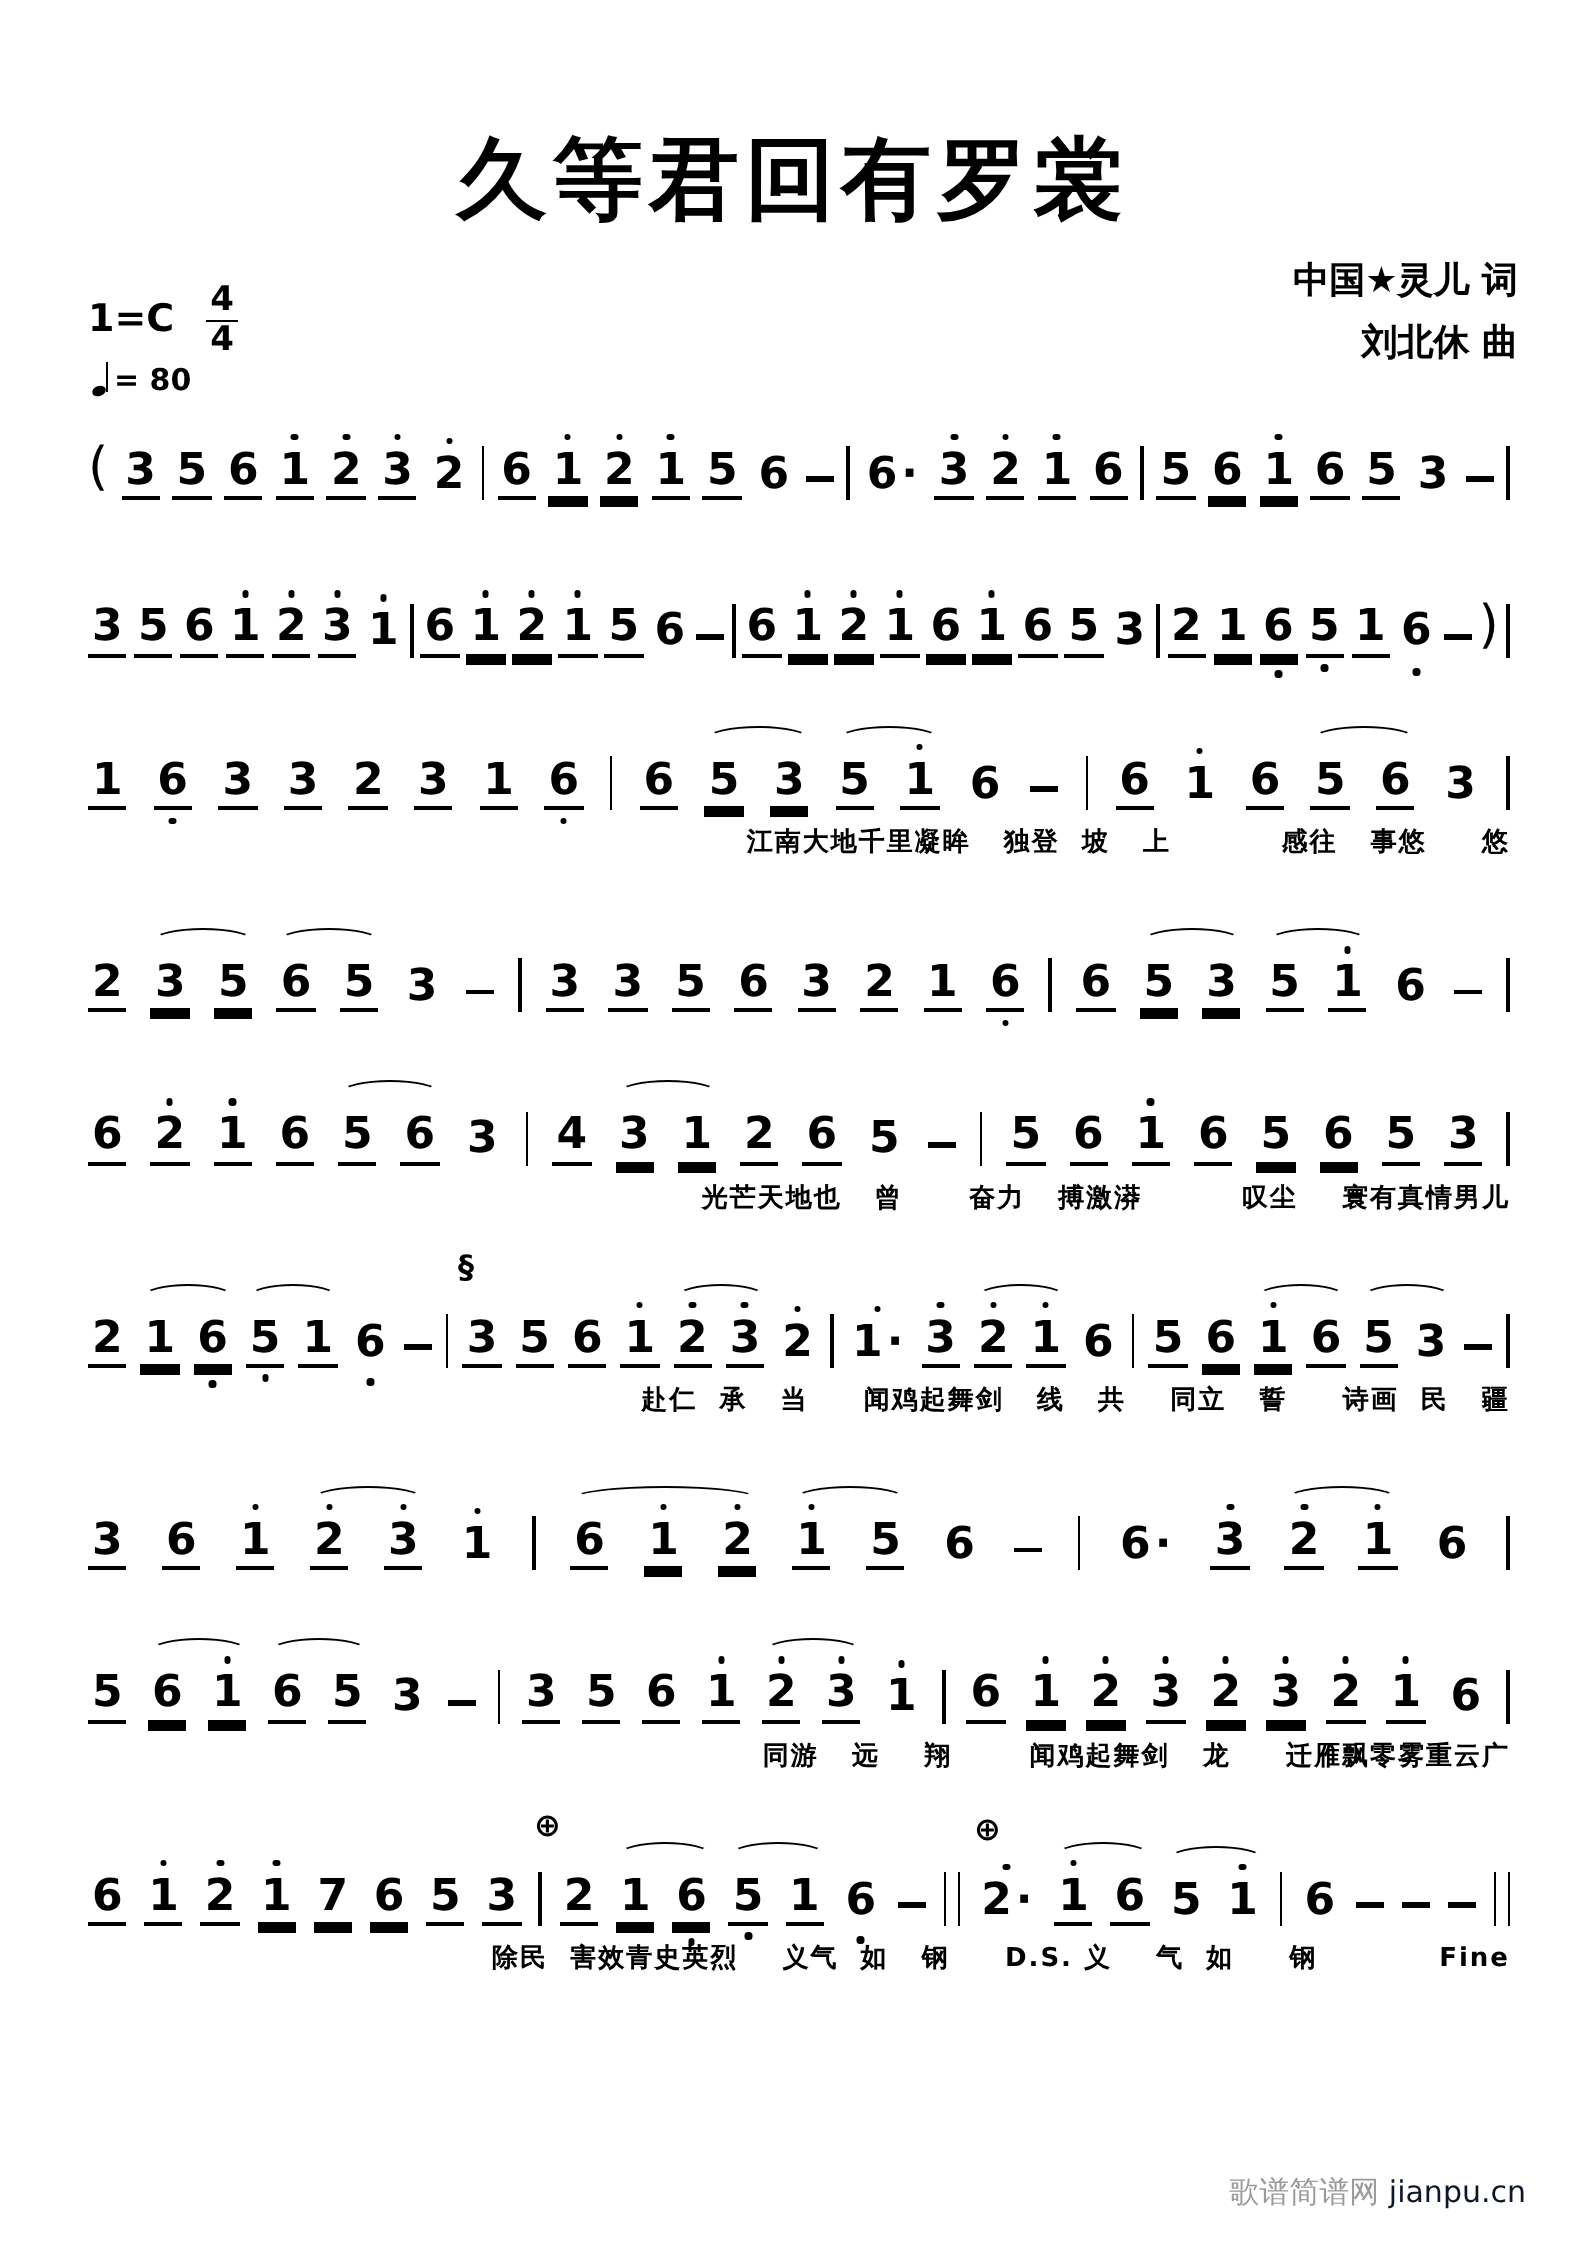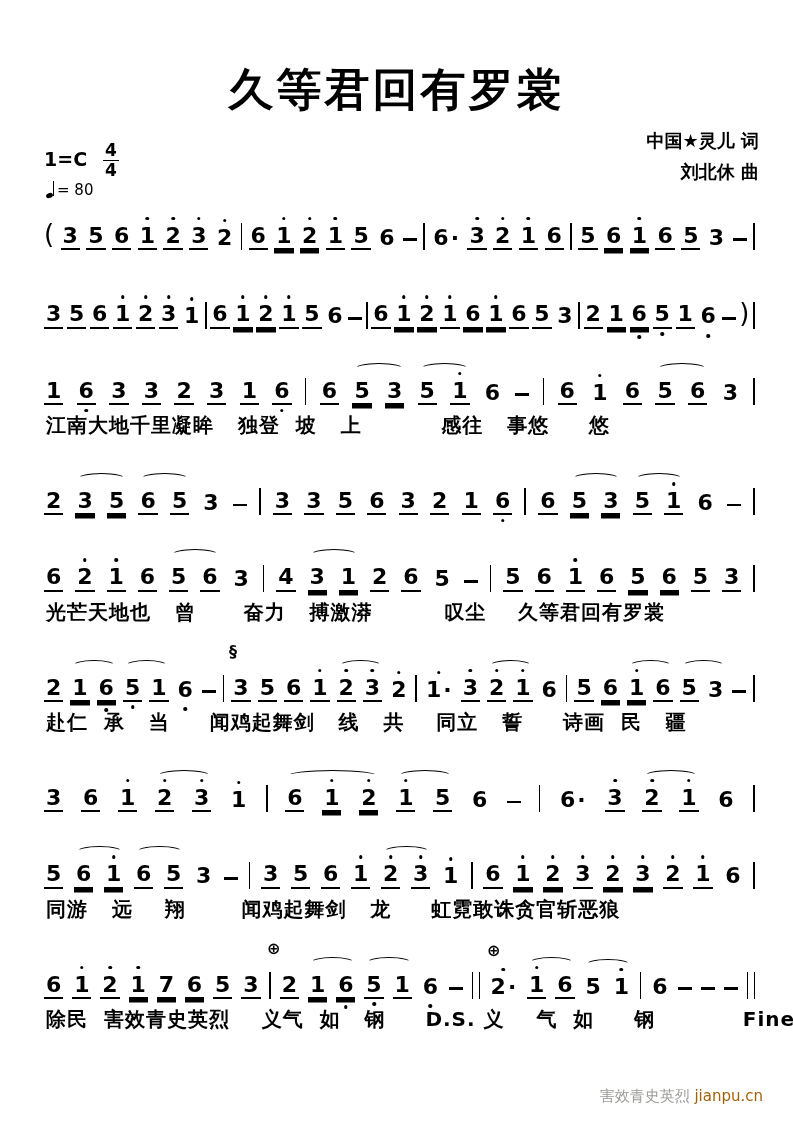--- a/index.html
+++ b/index.html
@@ -16,21 +16,21 @@
     position:absolute;right:34px;top:126px;text-align:right;
     font-size:18px;font-weight:bold;line-height:1.7;
   }
   .keyrow{position:absolute;left:44px;top:141px;font-size:19px;font-weight:bold;}
   .meter{
     display:inline-block;text-align:center;vertical-align:middle;
     margin-left:16px;font-size:17px;line-height:1.1;font-weight:bold;
   }
   .meter .mt{display:block;border-bottom:1.5px solid #000;padding:0 2px;}
   .meter .mb{display:block;padding:0 2px;}
-  .tempo{position:absolute;left:46px;top:180px;font-size:15px;font-weight:normal;}
+  .tempo{position:absolute;left:46px;top:180px;font-size:15px;font-weight:bold;}
   .qnote{display:inline-block;position:relative;width:11px;height:18px;vertical-align:-3px;}
   .qnote:before{content:"";position:absolute;left:0;bottom:0;width:7px;height:5px;background:#000;border-radius:50%;transform:rotate(-20deg);}
   .qnote:after{content:"";position:absolute;left:6.5px;bottom:2px;width:1.6px;height:15px;background:#000;}
 
   .score{position:absolute;left:44px;right:38px;top:190px;}
   .sys{margin-bottom:19px;}
   .notes{
     position:relative;display:flex;justify-content:space-between;align-items:flex-end;
     padding-top:30px;font-size:22px;font-weight:bold;line-height:1.15;
   }
@@ -40,21 +40,21 @@
   .hd{position:absolute;top:-6px;left:50%;transform:translateX(-50%);width:3.5px;height:3.5px;background:#000;border-radius:50%;}
   .ld{position:absolute;bottom:-9px;left:50%;transform:translateX(-50%);width:3.5px;height:3.5px;background:#000;border-radius:50%;}
   .u2 .ld{bottom:-12px;}
   .aug{margin-left:2px;}
   .bar{width:1.6px;height:27px;background:#000;}
   .dbar{width:6px;height:27px;border-left:1.8px solid #000;border-right:1.8px solid #000;}
   .paren{font-size:26px;font-weight:normal;}
   .dash{width:14px;height:2.6px;background:#000;margin-bottom:9px;}
   .slur{position:absolute;height:10px;border:1.8px solid transparent;border-top:1.8px solid #000;border-radius:100% 100% 0 0;}
   .mark{position:absolute;font-size:16px;font-weight:bold;}
-  .lyric{white-space:pre;font-size:20px;font-weight:bold;margin-top:7px;letter-spacing:1px;padding-left:2px;}
+  .lyric{white-space:pre;font-size:13px;font-weight:bold;margin-top:7px;letter-spacing:1px;padding-left:2px;text-align:right;}
   .footer{position:absolute;right:30px;bottom:16px;font-size:15px;}
 </style>
 </head>
 <body>
 
 <div class="page">
 
   <div class="title">久等君回有罗裳</div>
 
   <div class="keyrow">
@@ -233,21 +233,21 @@
           <span class="tok u1">1<i class="hd"></i></span>
           <span class="tok u1">6</span>
           <span class="tok u2">5</span>
           <span class="tok u2">6</span>
           <span class="tok u1">5</span>
           <span class="tok u1">3</span>
           <span class="bar"></span>
           <div class="slur" style="left: 127px; width: 46px; top: 15px;"></div>
           <div class="slur" style="left: 266px; width: 46px; top: 15px;"></div>
         </div>
-        <div class="lyric">光芒天地也   曾      奋力   搏激漭         叹尘    久等君回有罗裳</div>
+        <div class="lyric">光芒天地也   曾      奋力   搏激漭         叹尘    寰有真情男儿</div>
       </div>
       <div class="sys">
         <div class="notes">
           <span class="tok u1">2</span>
           <span class="tok u2">1</span>
           <span class="tok u2">6<i class="ld"></i></span>
           <span class="tok u1">5<i class="ld"></i></span>
           <span class="tok u1">1</span>
           <span class="tok">6<i class="ld"></i></span>
           <span class="dash"></span>
@@ -338,21 +338,21 @@
           <span class="tok u2">2<i class="hd"></i></span>
           <span class="tok u2">3<i class="hd"></i></span>
           <span class="tok u1">2<i class="hd"></i></span>
           <span class="tok u1">1<i class="hd"></i></span>
           <span class="tok">6</span>
           <span class="bar"></span>
           <div class="slur" style="left: 32px; width: 45px; top: 15px;"></div>
           <div class="slur" style="left: 92px; width: 45px; top: 15px;"></div>
           <div class="slur" style="left: 339px; width: 45px; top: 15px;"></div>
         </div>
-        <div class="lyric">同游   远    翔       闻鸡起舞剑   龙     虹霓敢诛贪官斩恶狼</div>
+        <div class="lyric">同游   远    翔       闻鸡起舞剑   龙     迁雁飘零雾重云广</div>
       </div>
       <div class="sys">
         <div class="notes">
           <span class="tok u1">6</span>
           <span class="tok u1">1<i class="hd"></i></span>
           <span class="tok u1">2<i class="hd"></i></span>
           <span class="tok u2">1<i class="hd"></i></span>
           <span class="tok u2">7</span>
           <span class="tok u2">6</span>
           <span class="tok u1">5</span>
@@ -382,17 +382,17 @@
           <div class="slur" style="left: 485px; width: 43px; top: 15px;"></div>
           <div class="slur" style="left: 541px; width: 44px; top: 17px;"></div>
           <div class="mark" style="left: 223px; top: -2px;">⊕</div>
           <div class="mark" style="left: 443px; top: 0px;">⊕</div>
         </div>
         <div class="lyric">除民  害效青史英烈    义气  如   钢     D.S. 义    气  如     钢           Fine</div>
       </div>
     </div>
 
   <div class="footer">
-    <span style="color: rgb(155, 155, 153);">害效青史英烈</span>
-    <span style="color: #a16207;">jianpu.cn</span>
+    <span style="color: rgb(155, 155, 153);">歌谱简谱网</span>
+    <span style="color: #0f172a;">jianpu.cn</span>
   </div>
 
 </div>
 
 </body></html>

